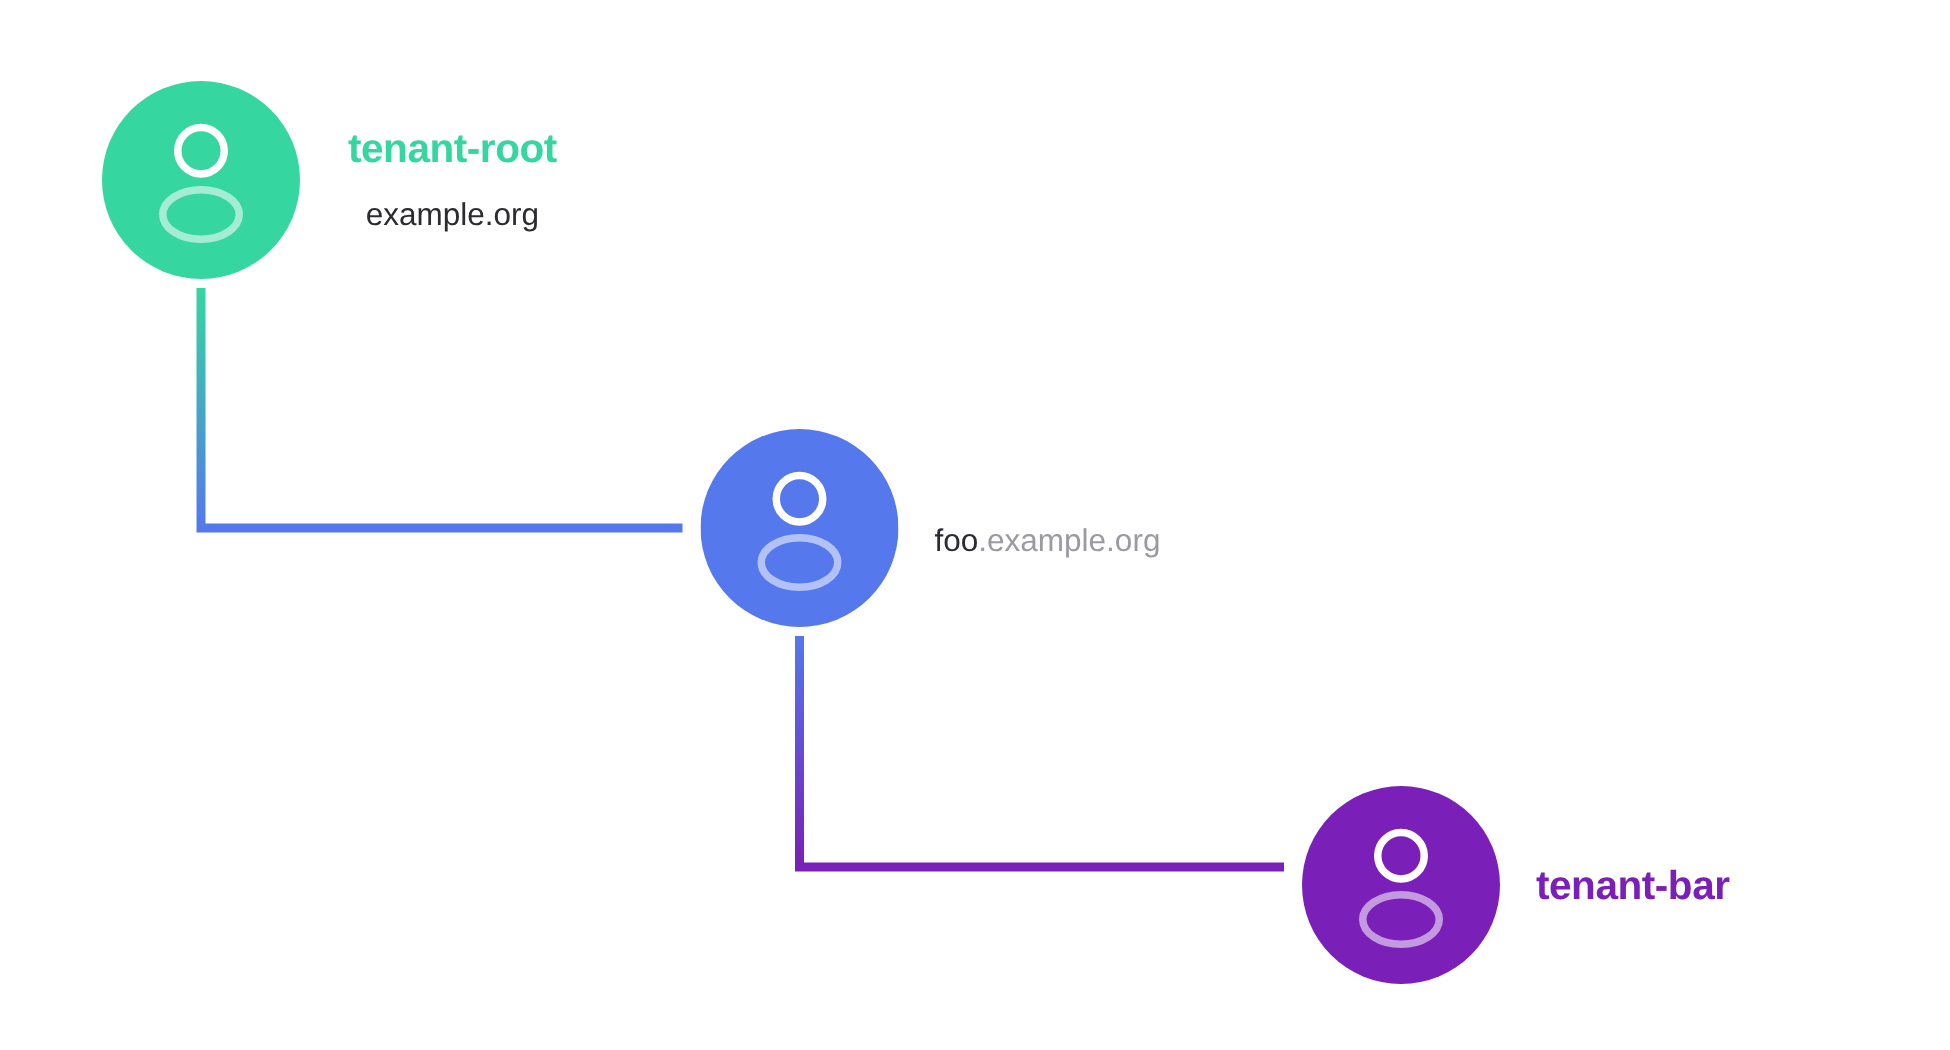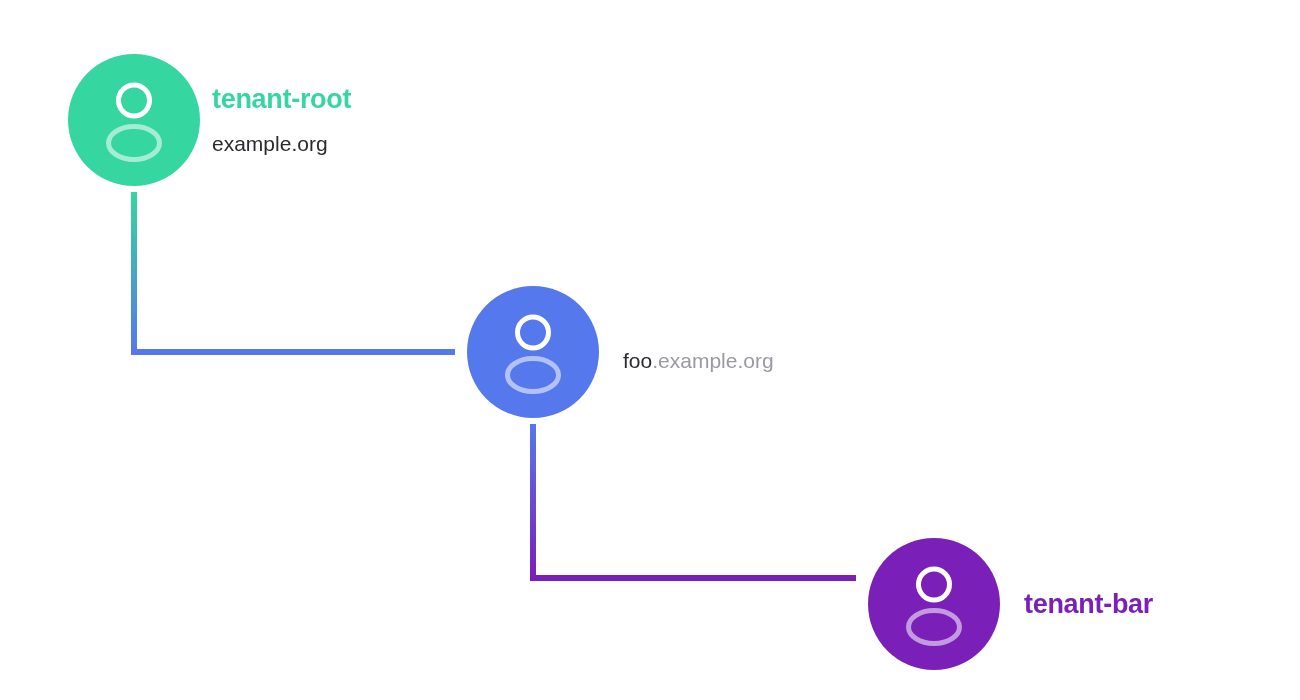--- a/index.html
+++ b/index.html
@@ -54,20 +54,21 @@
     font-size: 27px;
     letter-spacing: -0.3px;
     line-height: 1.05;
     white-space: nowrap;
   }
   .node-subtitle {
     font-size: 21px;
     line-height: 1.1;
     white-space: nowrap;
     margin-top: 18px;
+    text-align: center;
   }
   .sub-strong { color: #2b2b30; }
   .sub-dim    { color: #9a9aa2; margin-top: 48px; }
 </style>
 </head>
 <body>
 
 <div id="diagram" style="width: 1300px; height: 700px; background: rgb(255, 255, 255);">
 
   <svg id="edges" viewBox="0 0 1300 700" width="1300" height="700" xmlns="http://www.w3.org/2000/svg" aria-hidden="true">
@@ -90,21 +91,21 @@
   <div class="node" id="node-0" style="left: 68px; top: 54px; height: 132px;">
     <div class="node-avatar" id="avatar-0" style="width: 132px; height: 132px;">
       <svg viewBox="0 0 132 132" xmlns="http://www.w3.org/2000/svg" aria-hidden="true">
         <circle cx="66" cy="66" r="66" id="avatar-bg-0" fill="#35d6a0"></circle>
         <g>
           <circle cx="66" cy="46.5" r="15.5" fill="none" stroke="#ffffff" stroke-width="5"></circle>
           <ellipse cx="66" cy="89" rx="25.5" ry="16.5" fill="none" stroke="#ffffff" stroke-opacity="0.55" stroke-width="5"></ellipse>
         </g>
       </svg>
     </div>
-    <div class="node-text" style="margin-left: 12px;">
+    <div class="node-text" style="margin-left: 32px;">
       <div class="node-title" id="title-0" style="color: rgb(53, 214, 160);">tenant-root</div>
       <div class="node-subtitle">
         <span class="sub-strong">example.org</span><span class="sub-dim"></span>
       </div>
     </div>
   </div>
 
   <div class="node" id="node-1" style="left: 467px; top: 286px; height: 132px;">
     <div class="node-avatar" id="avatar-1" style="width: 132px; height: 132px;">
       <svg viewBox="0 0 132 132" xmlns="http://www.w3.org/2000/svg" aria-hidden="true">
@@ -115,21 +116,21 @@
         </g>
       </svg>
     </div>
     <div class="node-text" style="margin-left: 24px;">
       <div class="node-subtitle">
         <span class="sub-strong">foo</span><span class="sub-dim">.example.org</span>
       </div>
     </div>
   </div>
 
-  <div class="node" id="node-2" style="left: 868px; top: 538px; height: 132px;">
+  <div class="node" id="node-2" style="left: 868px; top: 524px; height: 132px;">
     <div class="node-avatar" id="avatar-2" style="width: 132px; height: 132px;">
       <svg viewBox="0 0 132 132" xmlns="http://www.w3.org/2000/svg" aria-hidden="true">
         <circle cx="66" cy="66" r="66" id="avatar-bg-2" fill="#7a1fb8"></circle>
         <g>
           <circle cx="66" cy="46.5" r="15.5" fill="none" stroke="#ffffff" stroke-width="5"></circle>
           <ellipse cx="66" cy="89" rx="25.5" ry="16.5" fill="none" stroke="#ffffff" stroke-opacity="0.55" stroke-width="5"></ellipse>
         </g>
       </svg>
     </div>
     <div class="node-text" style="margin-left: 24px;">

